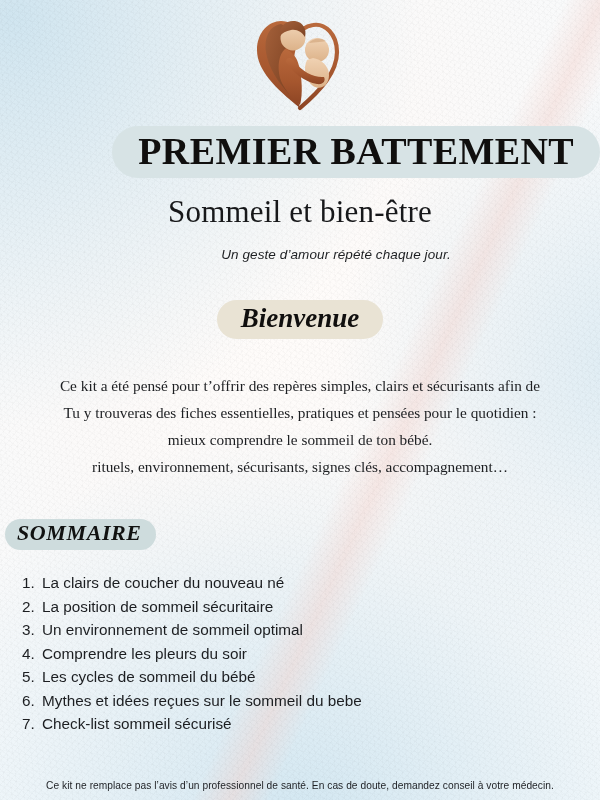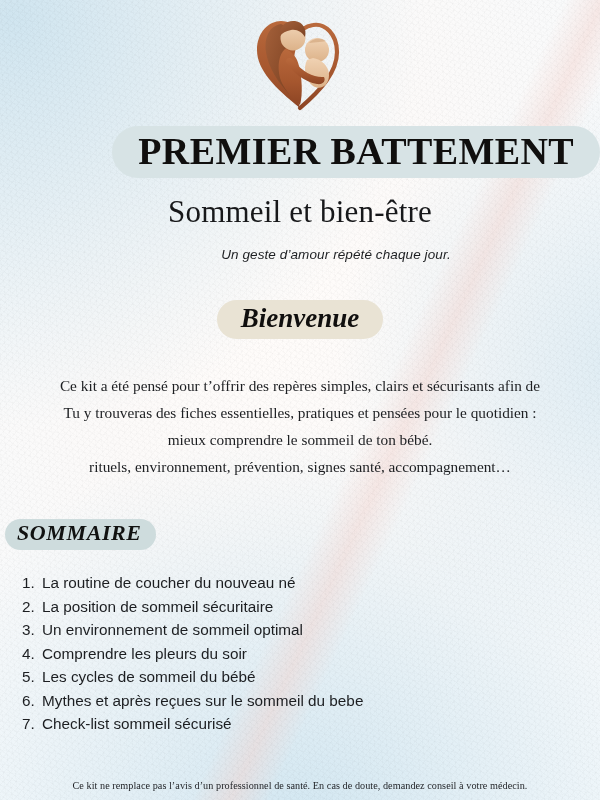--- a/index.html
+++ b/index.html
@@ -187,21 +187,21 @@
   }
   .toc-label { flex: 1 1 auto; }
 
   
   .footer {
     position: absolute;
     top: 780px;
     left: 0;
     width: 100%;
     text-align: center;
-    font-family: Liberation Serif, serif;
+    font-family: Liberation Sans, sans-serif;
     font-size: 10.2px;
     color: #1e2024;
     letter-spacing: 0.05px;
   }
 </style>
 </head>
 <body>
 
 <div id="page">
   <div id="paper-texture"></div>
@@ -262,51 +262,51 @@
     <div class="tagline">Un geste d’amour répété chaque jour.</div>
 
     <div class="welcome-row">
       <span class="hl-welcome">Bienvenue</span>
     </div>
 
     <div class="intro">
       <div>Ce kit a été pensé pour t’offrir des repères simples, clairs et sécurisants afin de</div>
       <div>Tu y trouveras des fiches essentielles, pratiques et pensées pour le quotidien :</div>
       <div>mieux comprendre le sommeil de ton bébé.</div>
-      <div>rituels, environnement, prévention, signes santé, accompagnement…</div>
+      <div>rituels, environnement, sécurisants, signes clés, accompagnement…</div>
     </div>
 
     <div class="sommaire-row">
       <span class="hl-sommaire">SOMMAIRE</span>
     </div>
 
     <div class="toc">
       <div class="toc-item">
         <span class="toc-num">1.</span>
-        <span class="toc-label">La routine de coucher du nouveau né</span>
+        <span class="toc-label">La clairs de coucher du nouveau né</span>
       </div>
       <div class="toc-item">
         <span class="toc-num">2.</span>
         <span class="toc-label">La position de sommeil sécuritaire</span>
       </div>
       <div class="toc-item">
         <span class="toc-num">3.</span>
         <span class="toc-label">Un environnement de sommeil optimal</span>
       </div>
       <div class="toc-item">
         <span class="toc-num">4.</span>
         <span class="toc-label">Comprendre les pleurs du soir</span>
       </div>
       <div class="toc-item">
         <span class="toc-num">5.</span>
         <span class="toc-label">Les cycles de sommeil du bébé</span>
       </div>
       <div class="toc-item">
         <span class="toc-num">6.</span>
-        <span class="toc-label">Mythes et après reçues sur le sommeil du bebe</span>
+        <span class="toc-label">Mythes et idées reçues sur le sommeil du bebe</span>
       </div>
       <div class="toc-item">
         <span class="toc-num">7.</span>
         <span class="toc-label">Check-list sommeil sécurisé</span>
       </div>
     </div>
 
     <div class="footer">Ce kit ne remplace pas l’avis d’un professionnel de santé. En cas de doute, demandez conseil à votre médecin.</div>
 
   </div>

